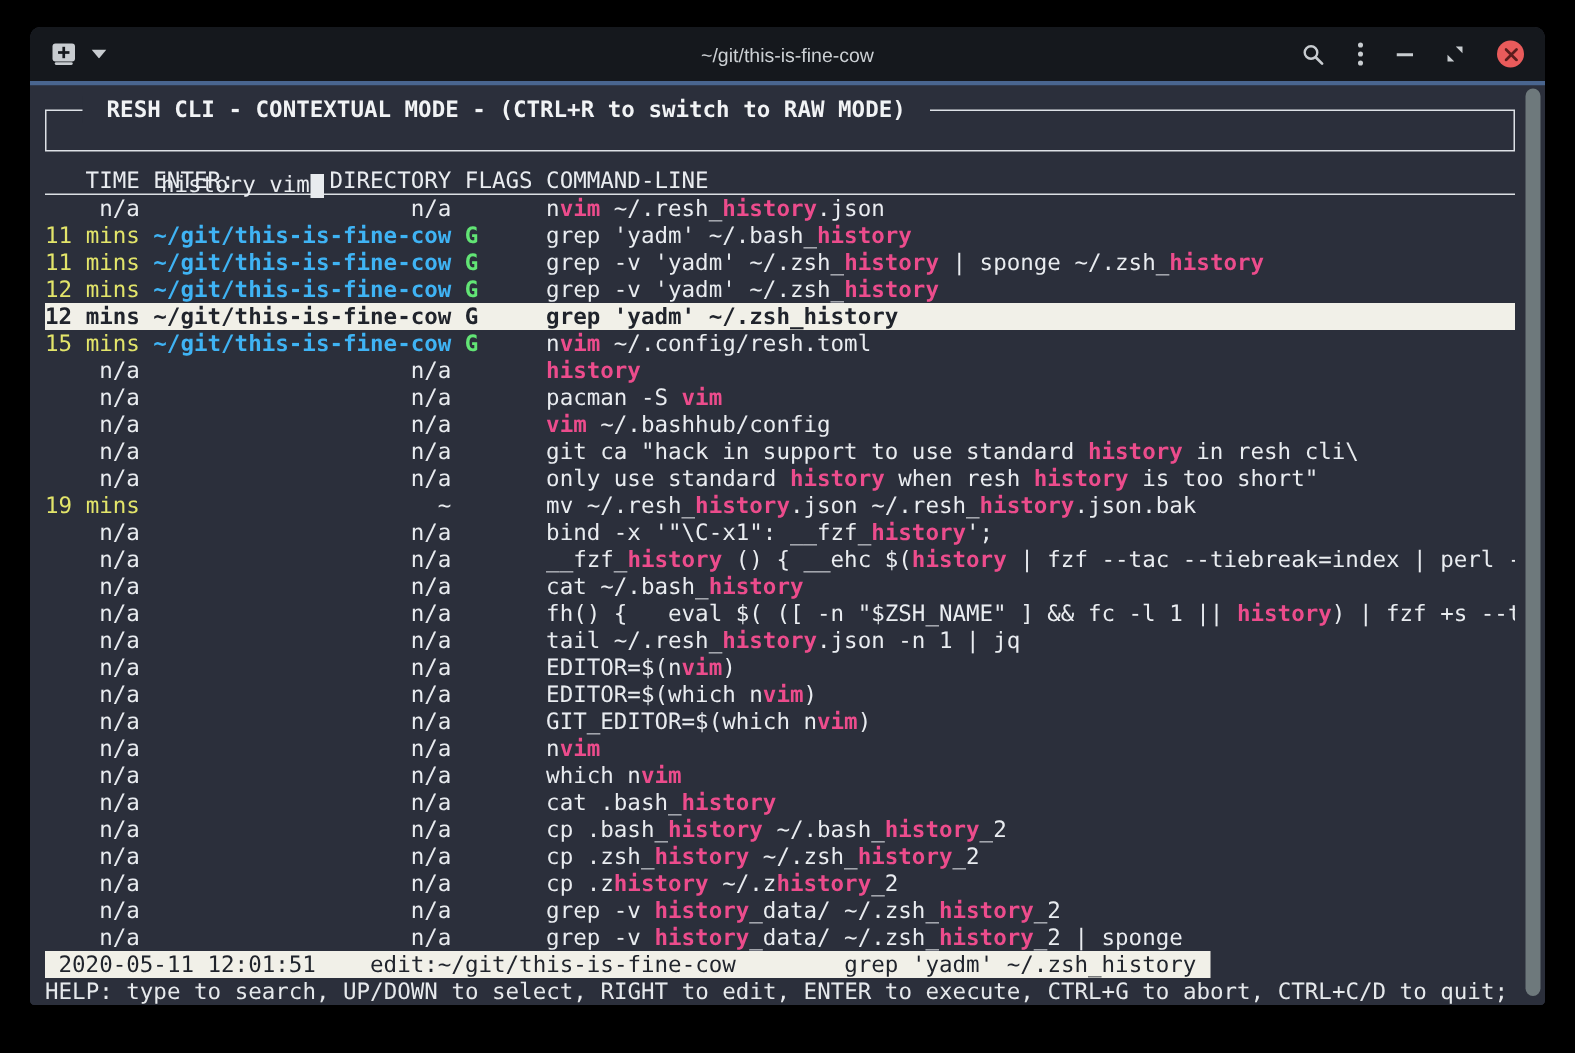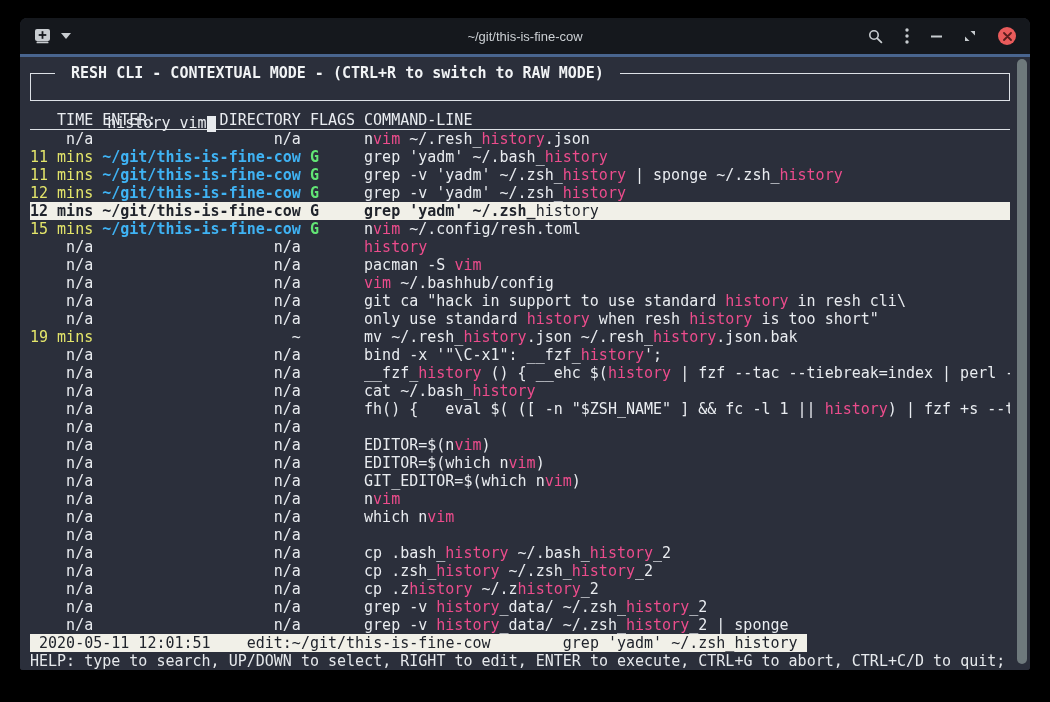--- a/index.html
+++ b/index.html
@@ -37,21 +37,21 @@
   .hdr{display:flex;margin-top:10px;border-bottom:1px solid #dce0e4;white-space:pre;overflow:hidden;}
   .row{display:flex;white-space:pre;overflow:hidden;height:18px;}
   .col-time{width:7ch;flex:none;text-align:right;margin-right:1ch;}
   .col-dir{width:22ch;flex:none;text-align:right;margin-right:1ch;}
   .hdr .col-dir{display:flex;justify-content:space-between;text-align:left;}
   .col-flags{width:5ch;flex:none;margin-right:1ch;}
   .col-cmd{flex:1;overflow:hidden;}
   .t-age{color:var(--yellow);}
   .d-path{color:var(--blue);font-weight:bold;}
   .f-git{color:var(--green);font-weight:bold;}
-  .match{color:var(--pink);font-weight:normal;}
+  .match{color:var(--pink);font-weight:bold;}
   .row.selected{background:var(--sel-bg);color:var(--sel-fg);font-weight:bold;}
   .row.selected .t-age,.row.selected .d-path,.row.selected .f-git,.row.selected .match{color:var(--sel-fg);}
   
   .statusbar{display:inline-flex;background:var(--sel-bg);color:var(--sel-fg);
     font-weight:normal;height:18px;padding:0 1ch;white-space:pre;max-width:100%;overflow:hidden;}
   .sb-time{margin-right:4ch;} .sb-loc{margin-right:8ch;}
   .helpline{height:18px;white-space:pre;overflow:hidden;color:#e6e9ec;}
   .scrollbar{position:absolute;right:3px;top:2px;bottom:6px;width:10px;
     background:var(--scrollbar);border-radius:5px;}
   svg{display:block;}
@@ -154,27 +154,27 @@
           <div class="row"><span class="col-time">n/a</span><span class="col-dir">n/a</span><span class="col-flags"></span><span class="col-cmd"><span class="match">history</span></span></div>
           <div class="row"><span class="col-time">n/a</span><span class="col-dir">n/a</span><span class="col-flags"></span><span class="col-cmd">pacman -S <span class="match">vim</span></span></div>
           <div class="row"><span class="col-time">n/a</span><span class="col-dir">n/a</span><span class="col-flags"></span><span class="col-cmd"><span class="match">vim</span> ~/.bashhub/config</span></div>
           <div class="row"><span class="col-time">n/a</span><span class="col-dir">n/a</span><span class="col-flags"></span><span class="col-cmd">git ca "hack in support to use standard <span class="match">history</span> in resh cli\</span></div>
           <div class="row"><span class="col-time">n/a</span><span class="col-dir">n/a</span><span class="col-flags"></span><span class="col-cmd">only use standard <span class="match">history</span> when resh <span class="match">history</span> is too short"</span></div>
           <div class="row"><span class="col-time t-age">19 mins</span><span class="col-dir">~</span><span class="col-flags"></span><span class="col-cmd">mv ~/.resh_<span class="match">history</span>.json ~/.resh_<span class="match">history</span>.json.bak</span></div>
           <div class="row"><span class="col-time">n/a</span><span class="col-dir">n/a</span><span class="col-flags"></span><span class="col-cmd">bind -x '"\C-x1": __fzf_<span class="match">history</span>';</span></div>
           <div class="row"><span class="col-time">n/a</span><span class="col-dir">n/a</span><span class="col-flags"></span><span class="col-cmd">__fzf_<span class="match">history</span> () { __ehc $(<span class="match">history</span> | fzf --tac --tiebreak=index | perl -ne</span></div>
           <div class="row"><span class="col-time">n/a</span><span class="col-dir">n/a</span><span class="col-flags"></span><span class="col-cmd">cat ~/.bash_<span class="match">history</span></span></div>
           <div class="row"><span class="col-time">n/a</span><span class="col-dir">n/a</span><span class="col-flags"></span><span class="col-cmd">fh() {   eval $( ([ -n "$ZSH_NAME" ] &amp;&amp; fc -l 1 || <span class="match">history</span>) | fzf +s --tac</span></div>
-          <div class="row"><span class="col-time">n/a</span><span class="col-dir">n/a</span><span class="col-flags"></span></div>
+          <div class="row"><span class="col-time">n/a</span><span class="col-dir">n/a</span><span class="col-flags"></span><span class="col-cmd">tail ~/.resh_<span class="match">history</span>.json -n 1 | jq</span></div>
           <div class="row"><span class="col-time">n/a</span><span class="col-dir">n/a</span><span class="col-flags"></span><span class="col-cmd">EDITOR=$(n<span class="match">vim</span>)</span></div>
           <div class="row"><span class="col-time">n/a</span><span class="col-dir">n/a</span><span class="col-flags"></span><span class="col-cmd">EDITOR=$(which n<span class="match">vim</span>)</span></div>
           <div class="row"><span class="col-time">n/a</span><span class="col-dir">n/a</span><span class="col-flags"></span><span class="col-cmd">GIT_EDITOR=$(which n<span class="match">vim</span>)</span></div>
           <div class="row"><span class="col-time">n/a</span><span class="col-dir">n/a</span><span class="col-flags"></span><span class="col-cmd">n<span class="match">vim</span></span></div>
           <div class="row"><span class="col-time">n/a</span><span class="col-dir">n/a</span><span class="col-flags"></span><span class="col-cmd">which n<span class="match">vim</span></span></div>
-          <div class="row"><span class="col-time">n/a</span><span class="col-dir">n/a</span><span class="col-flags"></span></div>
+          <div class="row"><span class="col-time">n/a</span><span class="col-dir">n/a</span><span class="col-flags"></span><span class="col-cmd">cat .bash_<span class="match">history</span></span></div>
           <div class="row"><span class="col-time">n/a</span><span class="col-dir">n/a</span><span class="col-flags"></span><span class="col-cmd">cp .bash_<span class="match">history</span> ~/.bash_<span class="match">history</span>_2</span></div>
           <div class="row"><span class="col-time">n/a</span><span class="col-dir">n/a</span><span class="col-flags"></span><span class="col-cmd">cp .zsh_<span class="match">history</span> ~/.zsh_<span class="match">history</span>_2</span></div>
           <div class="row"><span class="col-time">n/a</span><span class="col-dir">n/a</span><span class="col-flags"></span><span class="col-cmd">cp .z<span class="match">history</span> ~/.z<span class="match">history</span>_2</span></div>
           <div class="row"><span class="col-time">n/a</span><span class="col-dir">n/a</span><span class="col-flags"></span><span class="col-cmd">grep -v <span class="match">history</span>_data/ ~/.zsh_<span class="match">history</span>_2</span></div>
           <div class="row"><span class="col-time">n/a</span><span class="col-dir">n/a</span><span class="col-flags"></span><span class="col-cmd">grep -v <span class="match">history</span>_data/ ~/.zsh_<span class="match">history</span>_2 | sponge</span></div>
         </div>
 
       <div class="statusbar">
         <span class="sb-time">2020-05-11 12:01:51</span>
         <span class="sb-loc">edit:~/git/this-is-fine-cow</span>

